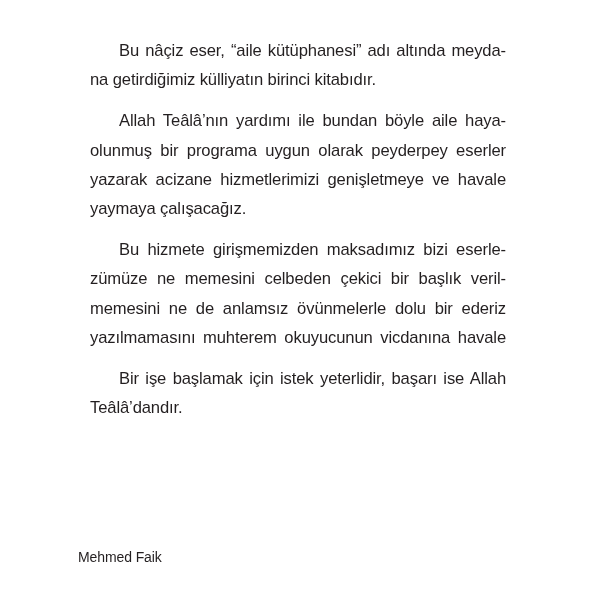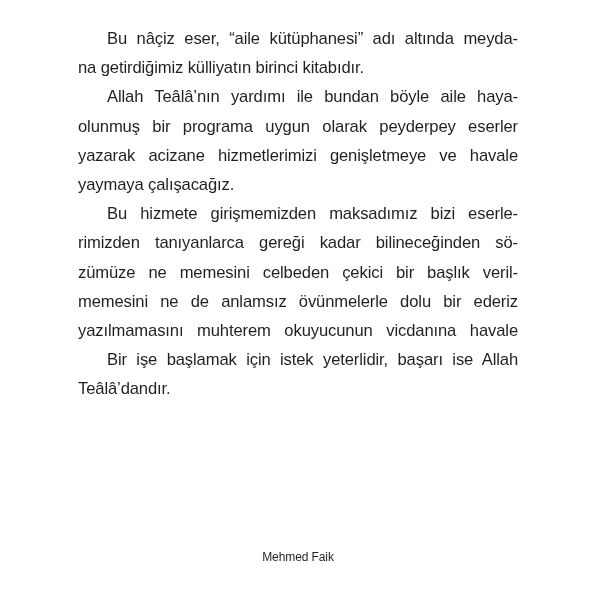--- a/index.html
+++ b/index.html
@@ -23,21 +23,21 @@
   }
 
   #text-block {
     position: absolute;
     left: 78px;
     top: 24px;
     width: 440px;
   }
 
   .para {
-    margin: 0;
+    margin: 12px;
     color: #231f20;
     font-size: 16.6px;
     line-height: 29.2px;
     letter-spacing: -0.12px;
     text-align: justify;
     text-justify: inter-word;
     -webkit-hyphens: none;
     hyphens: none;
     word-spacing: 0px;
   }
@@ -65,23 +65,23 @@
   .indent {
     display: inline-block;
     width: 29px;
   }
 
   #signature {
     position: absolute;
     left: 78px;
     top: 546px;
     width: 440px;
-    text-align: center;
+    text-align: left;
     color: #231f20;
-    font-size: 12px;
+    font-size: 14px;
     line-height: 22px;
     letter-spacing: -0.1px;
   }
 </style>
 </head>
 <body>
 
 <div id="page">
 
   <div id="text-block">
@@ -93,21 +93,20 @@
 
     <p class="para">
       <span class="line just"><span class="indent"></span><span>Allah Teâlâ’nın yardımı ile bundan böyle aile haya-</span></span>
       <span class="line just">olunmuş bir programa uygun olarak peyderpey eserler</span>
       <span class="line just">yazarak acizane hizmetlerimizi genişletmeye ve havale</span>
       <span class="line last">yaymaya çalışacağız.</span>
     </p>
 
     <p class="para">
       <span class="line just"><span class="indent"></span><span>Bu hizmete girişmemizden maksadımız bizi eserle-</span></span>
-      <span class="line just">rimizden tanıyanlarca gereği kadar bilineceğinden sö-</span>
       <span class="line just">zümüze ne memesini celbeden çekici bir başlık veril-</span>
       <span class="line just">memesini ne de anlamsız övünmelerle dolu bir ederiz</span>
       <span class="line just">yazılmamasını muhterem okuyucunun vicdanına havale</span>
     </p>
 
     <p class="para">
       <span class="line just"><span class="indent"></span><span>Bir işe başlamak için istek yeterlidir, başarı ise Allah</span></span>
       <span class="line last">Teâlâ’dandır.</span>
     </p>
 

